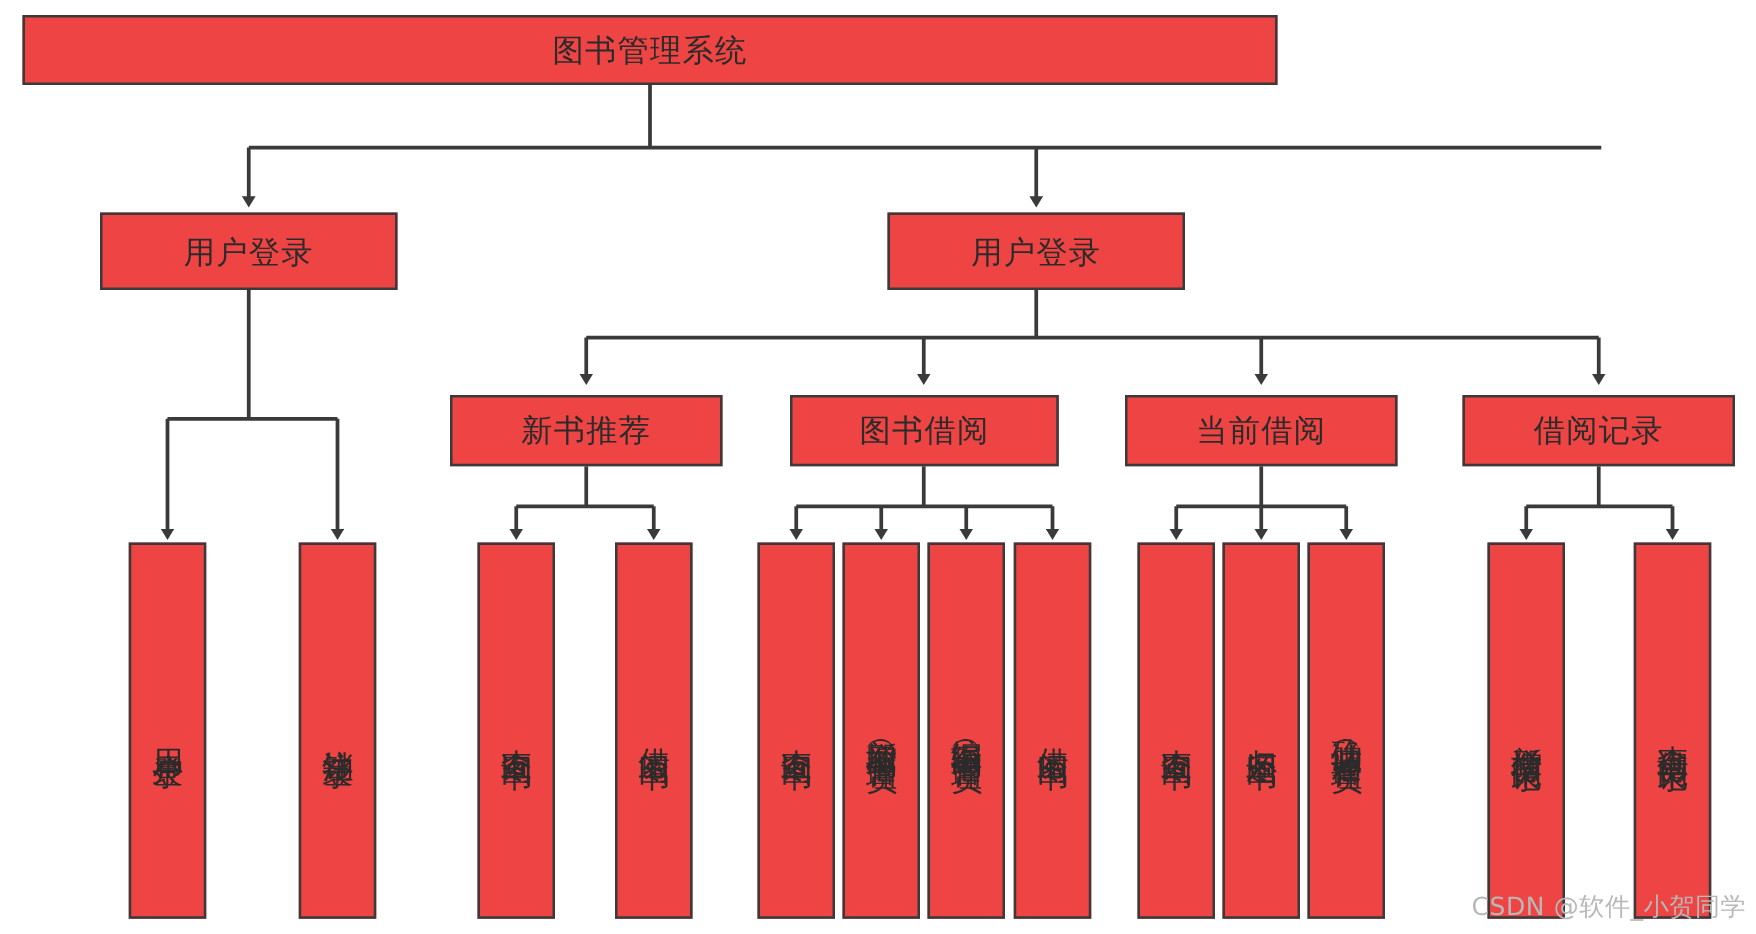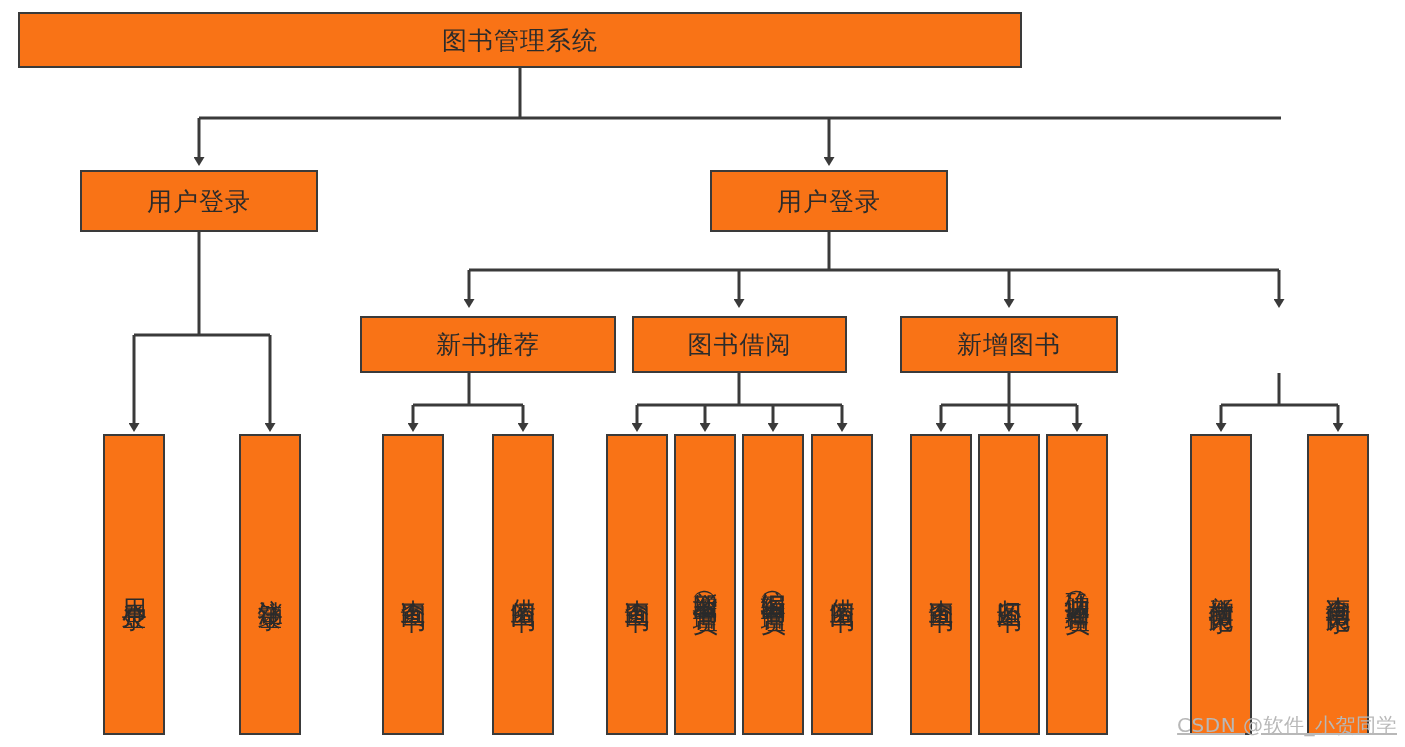--- a/index.html
+++ b/index.html
@@ -21,21 +21,21 @@
     position: absolute;
     left: 0;
     top: 0;
     width: 1405px;
     height: 747px;
   }
   .node {
     position: absolute;
     box-sizing: border-box;
     border: 2.5px solid #3a3a3a;
-    background: #f97316;
+    background: #ef4444;
     display: flex;
     align-items: center;
     justify-content: center;
     color: #2b2b2b;
   }
   .node.horiz {
     font-size: 25px;
     letter-spacing: 1px;
   }
   .node.vert {
@@ -53,21 +53,20 @@
     text-orientation: upright;
   }
   .watermark {
     position: absolute;
     right: 8px;
     bottom: 8px;
     font-size: 20px;
     color: #b8b8b8;
     letter-spacing: 0.5px;
     white-space: nowrap;
-    text-decoration: underline;
   }
 </style>
 </head>
 <body>
 
 <div id="canvas">
 
   <svg class="edges" viewBox="0 0 1405 747" xmlns="http://www.w3.org/2000/svg">
     <defs>
       <marker id="arrow" markerWidth="9" markerHeight="11" refX="1" refY="5.5" orient="auto" markerUnits="userSpaceOnUse">
@@ -122,28 +121,31 @@
     <span>图书管理系统</span>
   </div>
 
   <div class="node horiz" style="left:80px; top:170px; width:238px; height:62px;">
     <span>用户登录</span>
   </div>
   <div class="node horiz" style="left:710px; top:170px; width:238px; height:62px;">
     <span>用户登录</span>
   </div>
 
-  <div class="node horiz" style="left:360px; top:316px; width:256px; height:57px;">
+  <div class="node horiz" style="left:360px; top:316px; width:218px; height:57px;">
     <span>新书推荐</span>
   </div>
   <div class="node horiz" style="left:632px; top:316px; width:215px; height:57px;text-align:right;">
     <span>图书借阅</span>
   </div>
   <div class="node horiz" style="left:900px; top:316px; width:218px; height:57px;">
-    <span>新增图书</span>
+    <span>当前借阅</span>
+  </div>
+  <div class="node horiz" style="left:1170px; top:316px; width:218px; height:57px;">
+    <span>借阅记录</span>
   </div>
 
   <div class="node vert" style="left:103px; top:434px; width:62px; height:301px;">
     <span>用户登录</span>
   </div>
   <div class="node vert" style="left:239px; top:434px; width:62px; height:301px;">
     <span>注销登录</span>
   </div>
 
   <div class="node vert" style="left:382px; top:434px; width:62px; height:301px;">

